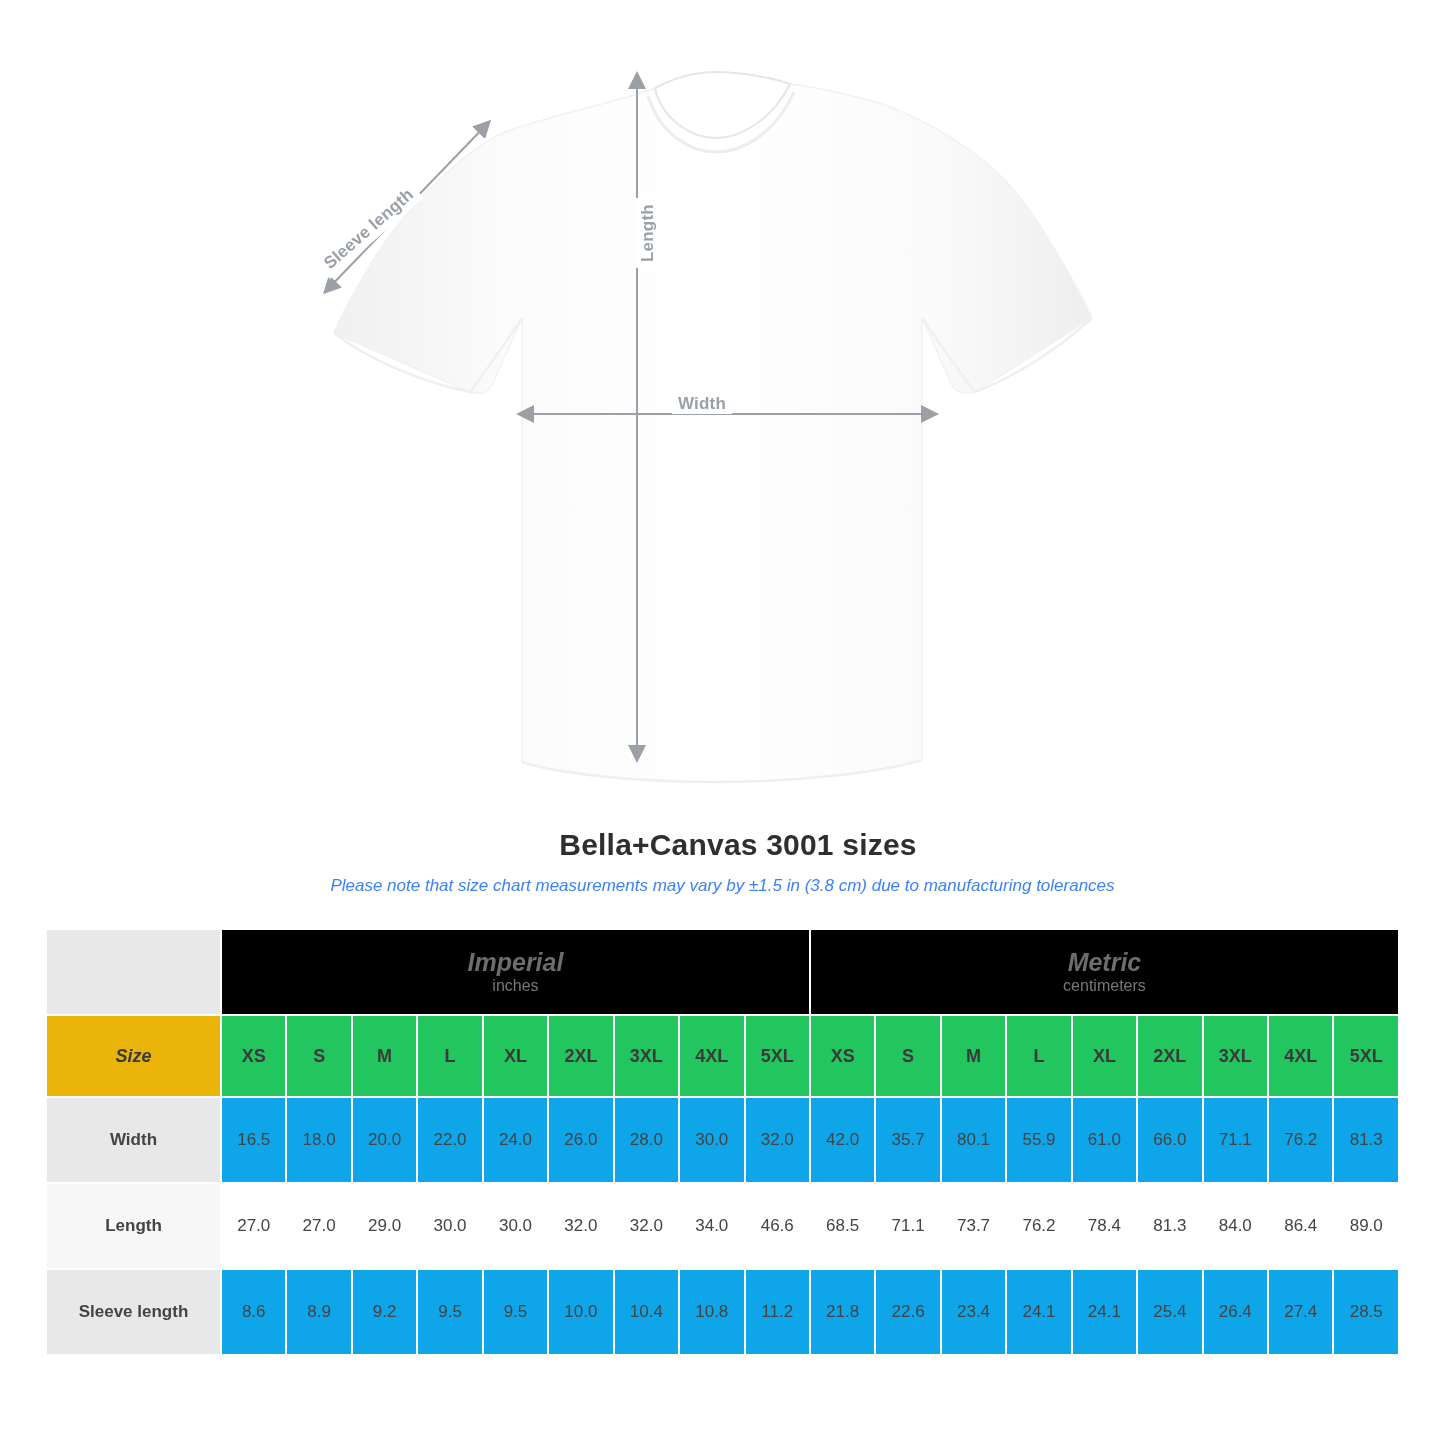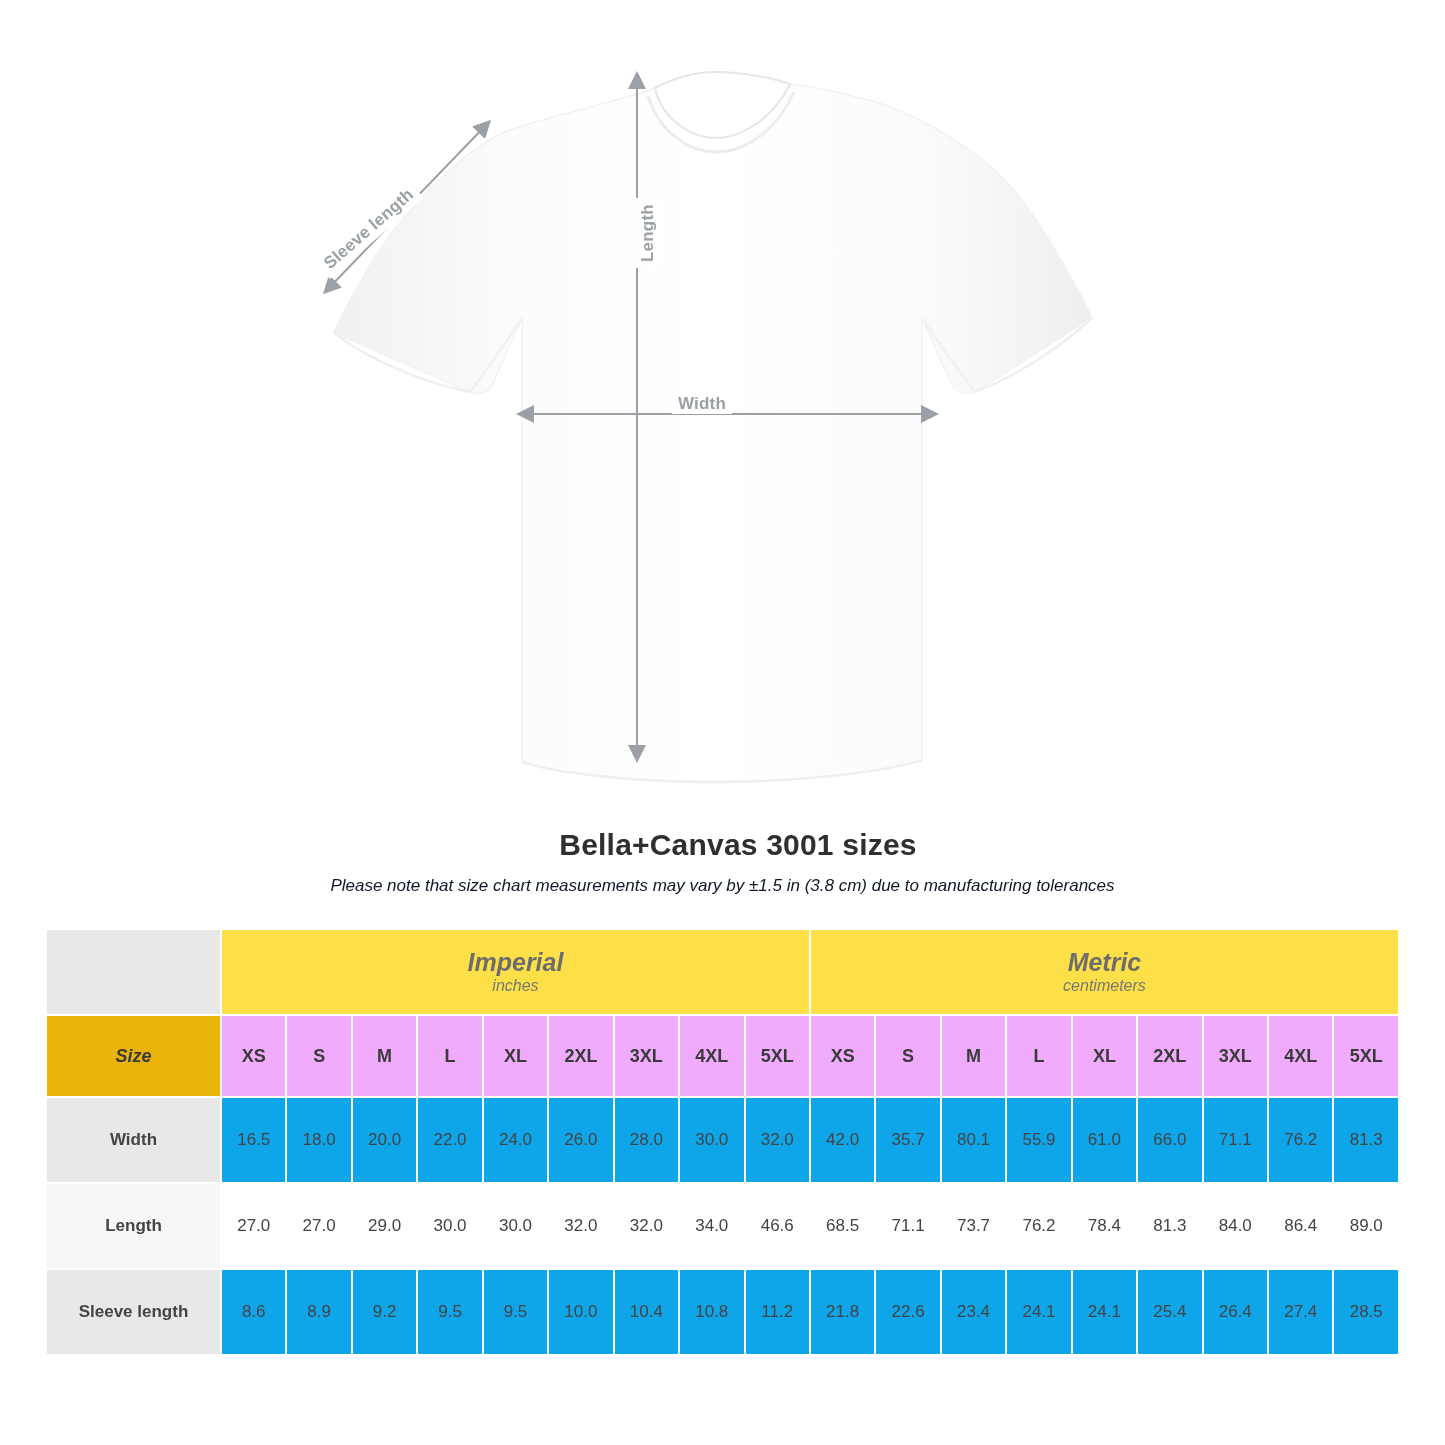--- a/index.html
+++ b/index.html
@@ -66,21 +66,21 @@
     font-weight: bold;
     color: #2f2f2f;
     margin: 8px 0 0 0;
     letter-spacing: .2px;
     padding-left: 31px;
   }
   .chart-note {
     text-align: center;
     font-size: 17px;
     font-style: italic;
-    color: #0f172a;
+    color: #3b82f6;
     margin: 14px 0 0 0;
   }
 
   
   .table-wrap {
     margin: 32px 45px 0 45px;
     width: 1355px;
   }
   table.size-table {
     border-collapse: collapse;
@@ -92,41 +92,40 @@
     text-align: center;
     vertical-align: middle;
     font-size: 17px;
     color: #444;
     height: 84px;
     padding: 0;
   }
   .col-label { width: 175px; }
 
   .unit-head {
-    background: #fde047;
+    background: #000000;
     height: 108px;
   }
   .unit-head .unit-title {
     font-size: 25px;
     font-style: italic;
     font-weight: bold;
     color: #6d6d6d;
     line-height: 1.1;
   }
   .unit-head .unit-sub {
     font-size: 16px;
-    font-style: italic;
     color: #777;
   }
   .corner-cell {
     background: #e8e8e8;
   }
 
   tr.head-row td {
-    background: #f0abfc;
+    background: #22c55e;
     font-weight: bold;
     font-size: 18px;
     color: #3a3a3a;
     height: 80px;
   }
   tr.head-row td.row-head {
     background: #eab308;
     font-style: italic;
   }
   tr.data-row-alt td { background: #0ea5e9; }

